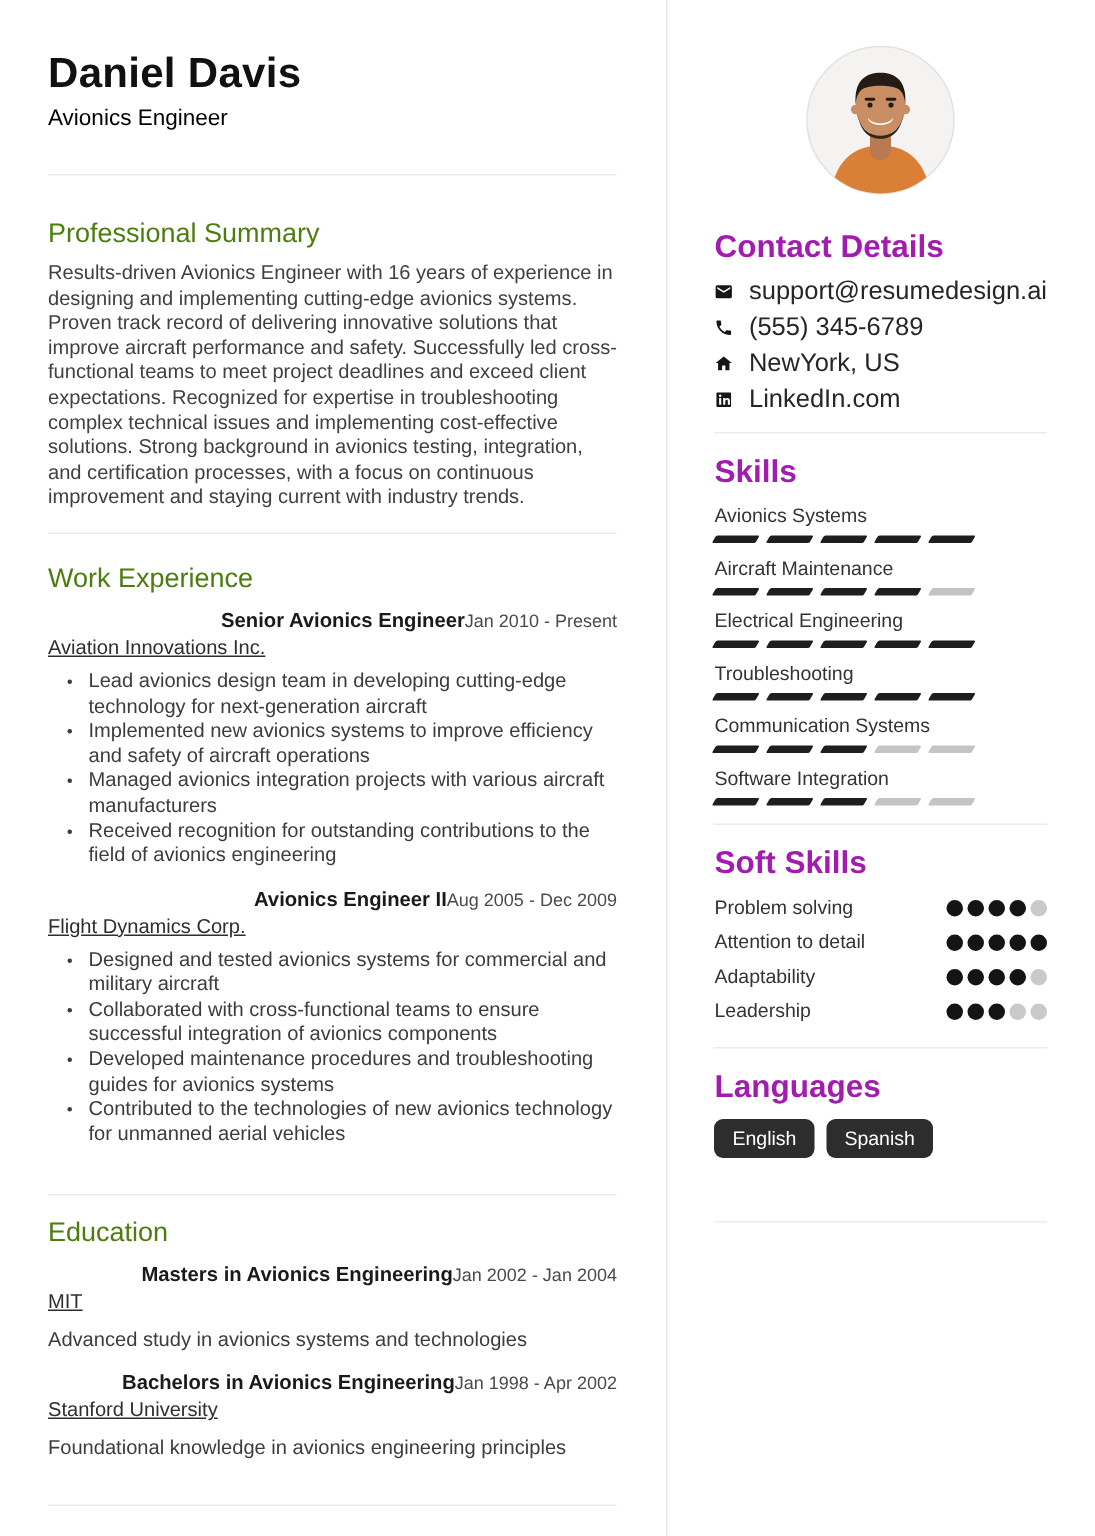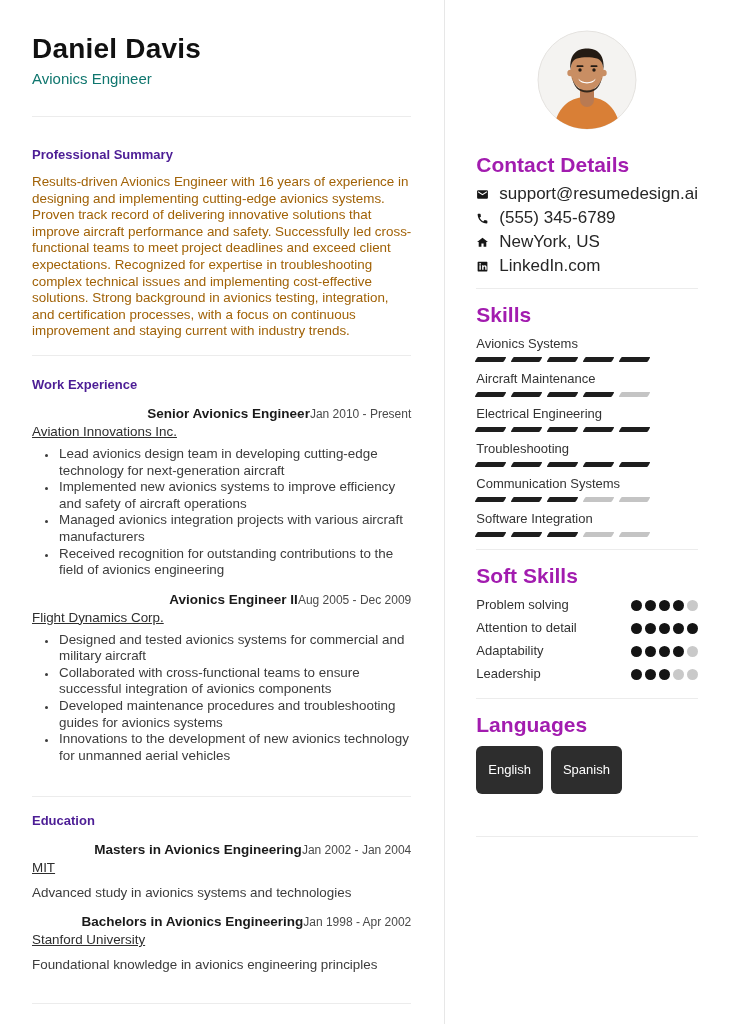--- a/index.html
+++ b/index.html
@@ -5,28 +5,28 @@
   html,body{margin:0;padding:0;}
   body{
     width:730px;height:1024px;background:#ffffff;overflow:hidden;
     font-family:"Liberation Sans",sans-serif;color:#1f1f1f;
     -webkit-font-smoothing:antialiased;
   }
   .page{display:flex;width:730px;height:1024px;}
   
   .left{width:485px;box-sizing:border-box;padding:33px 33px 0 32px;border-right:1px solid #e7e7e7;}
   h1{margin:0;font-size:28px;line-height:32px;font-weight:700;letter-spacing:.2px;color:#111;}
-  .subtitle{margin-top:5px;font-size:15px;line-height:18px;color:#0f766e;}
+  .subtitle{margin-top:5px;font-size:15px;line-height:18px;color:#000000;}
   hr{border:none;border-top:1px solid #ececec;margin:0;}
   .hr-header{margin-top:28px;margin-bottom:28px;}
   .hr-section{margin-top:15px;margin-bottom:19px;}
   .hr-we{margin-top:32px;margin-bottom:14px;}
   .hr-end{margin-top:30px;}
-  h2.main-h{margin:0 0 9px 0;font-size:13px;line-height:20px;font-weight:700;color:#4c1d95;}
-  .body-text{margin:0;font-size:13.4px;line-height:16.6px;color:#a16207;}
+  h2.main-h{margin:0 0 9px 0;font-size:18px;line-height:20px;font-weight:400;color:#4d7c0f;}
+  .body-text{margin:0;font-size:13.4px;line-height:16.6px;color:#404040;}
   .entry-head{display:flex;justify-content:flex-end;align-items:baseline;margin-top:10px;}
   .entry-title{font-size:13.5px;font-weight:700;color:#1a1a1a;line-height:17px;}
   .entry-dates{font-size:12px;color:#4a4a4a;white-space:nowrap;}
   .entry-sub{font-size:13.4px;color:#2e2e2e;line-height:17px;margin-top:1px;text-decoration:underline;}
   ul.bullets{margin:6px 0 12px 0;padding-left:26px;}
   ul.bullets li{font-size:13.4px;line-height:16.6px;color:#3c3c3c;padding-left:1px;}
   ul.bullets li::marker{color:#3c3c3c;font-size:11px;}
   .edu-desc{margin:8px 0 12px 0;font-size:13.4px;line-height:17px;color:#3c3c3c;}
   
   .right{flex:1;box-sizing:border-box;padding:30px 32px 0 31px;}
@@ -40,21 +40,21 @@
   .skill-label{font-size:13px;line-height:16px;color:#333;margin-bottom:5px;}
   .skill-bar{display:flex;gap:7px;}
   .seg{width:29px;height:5px;background:#c4c4c4;border-radius:1px;transform:skewX(-30deg);}
   .seg.filled{background:#1e1e1e;}
   .soft-row{display:flex;justify-content:space-between;align-items:flex-start;margin-bottom:7px;}
   .soft-label{font-size:13px;line-height:16px;color:#333;max-width:110px;}
   .dots{display:flex;gap:3px;padding-top:3px;}
   .dot{width:11px;height:11px;border-radius:50%;background:#c9c9c9;}
   .dot.filled{background:#141414;}
   .pills{display:flex;gap:8px;}
-  .pill{background:#2d2d2d;color:#fff;font-size:13px;line-height:16px;padding:16px 12px;border-radius:6px;}
+  .pill{background:#2d2d2d;color:#fff;font-size:13px;line-height:16px;padding:5px 12px;border-radius:6px;}
   .hr-lang{margin:42px 0 0 0;}
   .mt-contact{margin-top:0;}
 </style>
 </head>
 <body>
 
 <div class="page">
 
   <main class="left">
 
@@ -92,21 +92,21 @@
       <div>
         <div class="entry-head" style="margin-top:2px;">
           <span class="entry-title">Avionics Engineer II</span>
           <span class="entry-dates">Aug 2005 - Dec 2009</span>
         </div>
         <div class="entry-sub">Flight Dynamics Corp.</div>
         <ul class="bullets">
           <li>Designed and tested avionics systems for commercial and military aircraft</li>
           <li>Collaborated with cross-functional teams to ensure successful integration of avionics components</li>
           <li>Developed maintenance procedures and troubleshooting guides for avionics systems</li>
-          <li>Innovations to the development of new avionics technology for unmanned aerial vehicles</li>
+          <li>Contributed to the technologies of new avionics technology for unmanned aerial vehicles</li>
         </ul>
       </div>
     </section>
 
     <hr class="hr-we">
 
     <section>
       <h2 class="main-h" style="margin-bottom:0;">Education</h2>
 
       <div>

